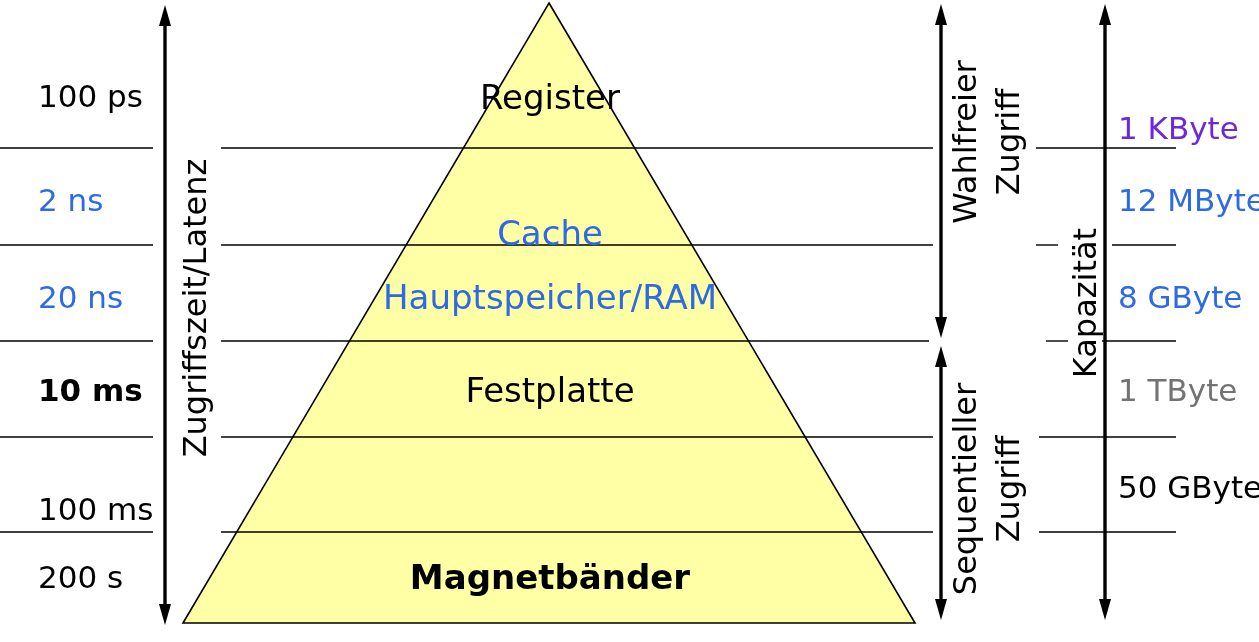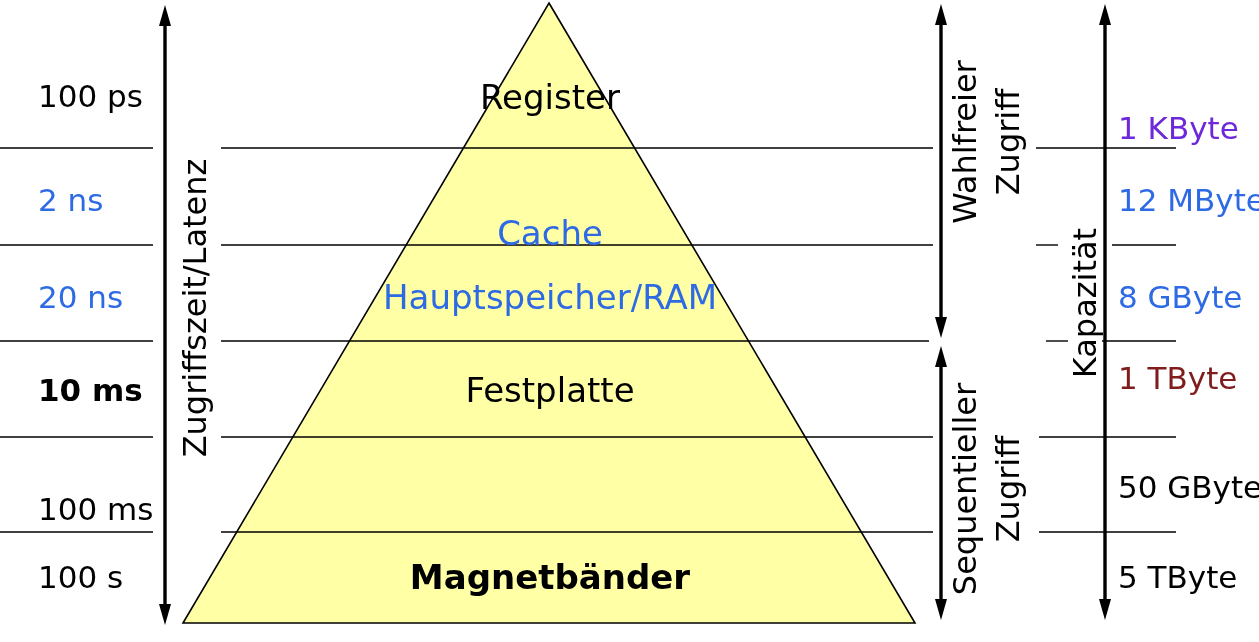--- a/index.html
+++ b/index.html
@@ -73,34 +73,33 @@
       <polygon points="1105,4 1099,25 1111,25"></polygon>
       <polygon points="1105,620 1099,599 1111,599"></polygon>
     </g>
   </svg>
 
   <div class="val left" style="top: 78px; color: rgb(0, 0, 0);">100 ps</div>
   <div class="val left" style="top: 182px; color: rgb(45, 106, 228);">2 ns</div>
   <div class="val left" style="top: 279px; color: rgb(45, 106, 228);">20 ns</div>
   <div class="val left" style="top: 372px; color: rgb(0, 0, 0); font-weight: bold;">10 ms</div>
   <div class="val left" style="top: 491px; color: #000000;">100 ms</div>
-  <div class="val left" style="top: 559px; color: rgb(0, 0, 0);">100 s</div>
+  <div class="val left" style="top: 559px; color: rgb(0, 0, 0);">200 s</div>
 
   <div class="lvl" style="top: 77px; color: rgb(0, 0, 0);">Register</div>
   <div class="lvl" style="top: 180px; color: rgb(45, 106, 228); margin-top: 33px;">Cache</div>
   <div class="lvl" style="top: 277px; color: rgb(45, 106, 228);">Hauptspeicher/RAM</div>
   <div class="lvl" style="top: 370px; color: rgb(0, 0, 0);">Festplatte</div>
   <div class="lvl" style="top: 557px; color: rgb(0, 0, 0); font-weight: bold;">Magnetbänder</div>
 
   <div class="val right" style="top: 78px; color: #6d28d9; margin-top: 32px;">1 KByte</div>
   <div class="val right" style="top: 182px; color: rgb(45, 106, 228);">12 MByte</div>
   <div class="val right" style="top: 279px; color: rgb(45, 106, 228);">8 GByte</div>
-  <div class="val right" style="top: 360px; color: #7f1d1d;">1 TByte</div>
+  <div class="val right" style="top: 372px; color: #737373;">1 TByte</div>
   <div class="val right" style="top: 469px; color: rgb(0, 0, 0);">50 GByte</div>
-  <div class="val right" style="top: 559px; color: rgb(0, 0, 0);">5 TByte</div>
 
   <div class="rot" style="left:195px;top:308px">Zugriffszeit/Latenz</div>
 
   <div class="rot" style="left:987px;top:142px">
     <span class="ln">Wahlfreier</span>
     <span class="ln">Zugriff</span>
   </div>
 
   <div class="rot" style="left:987px;top:489px">
     <span class="ln">Sequentieller</span>

